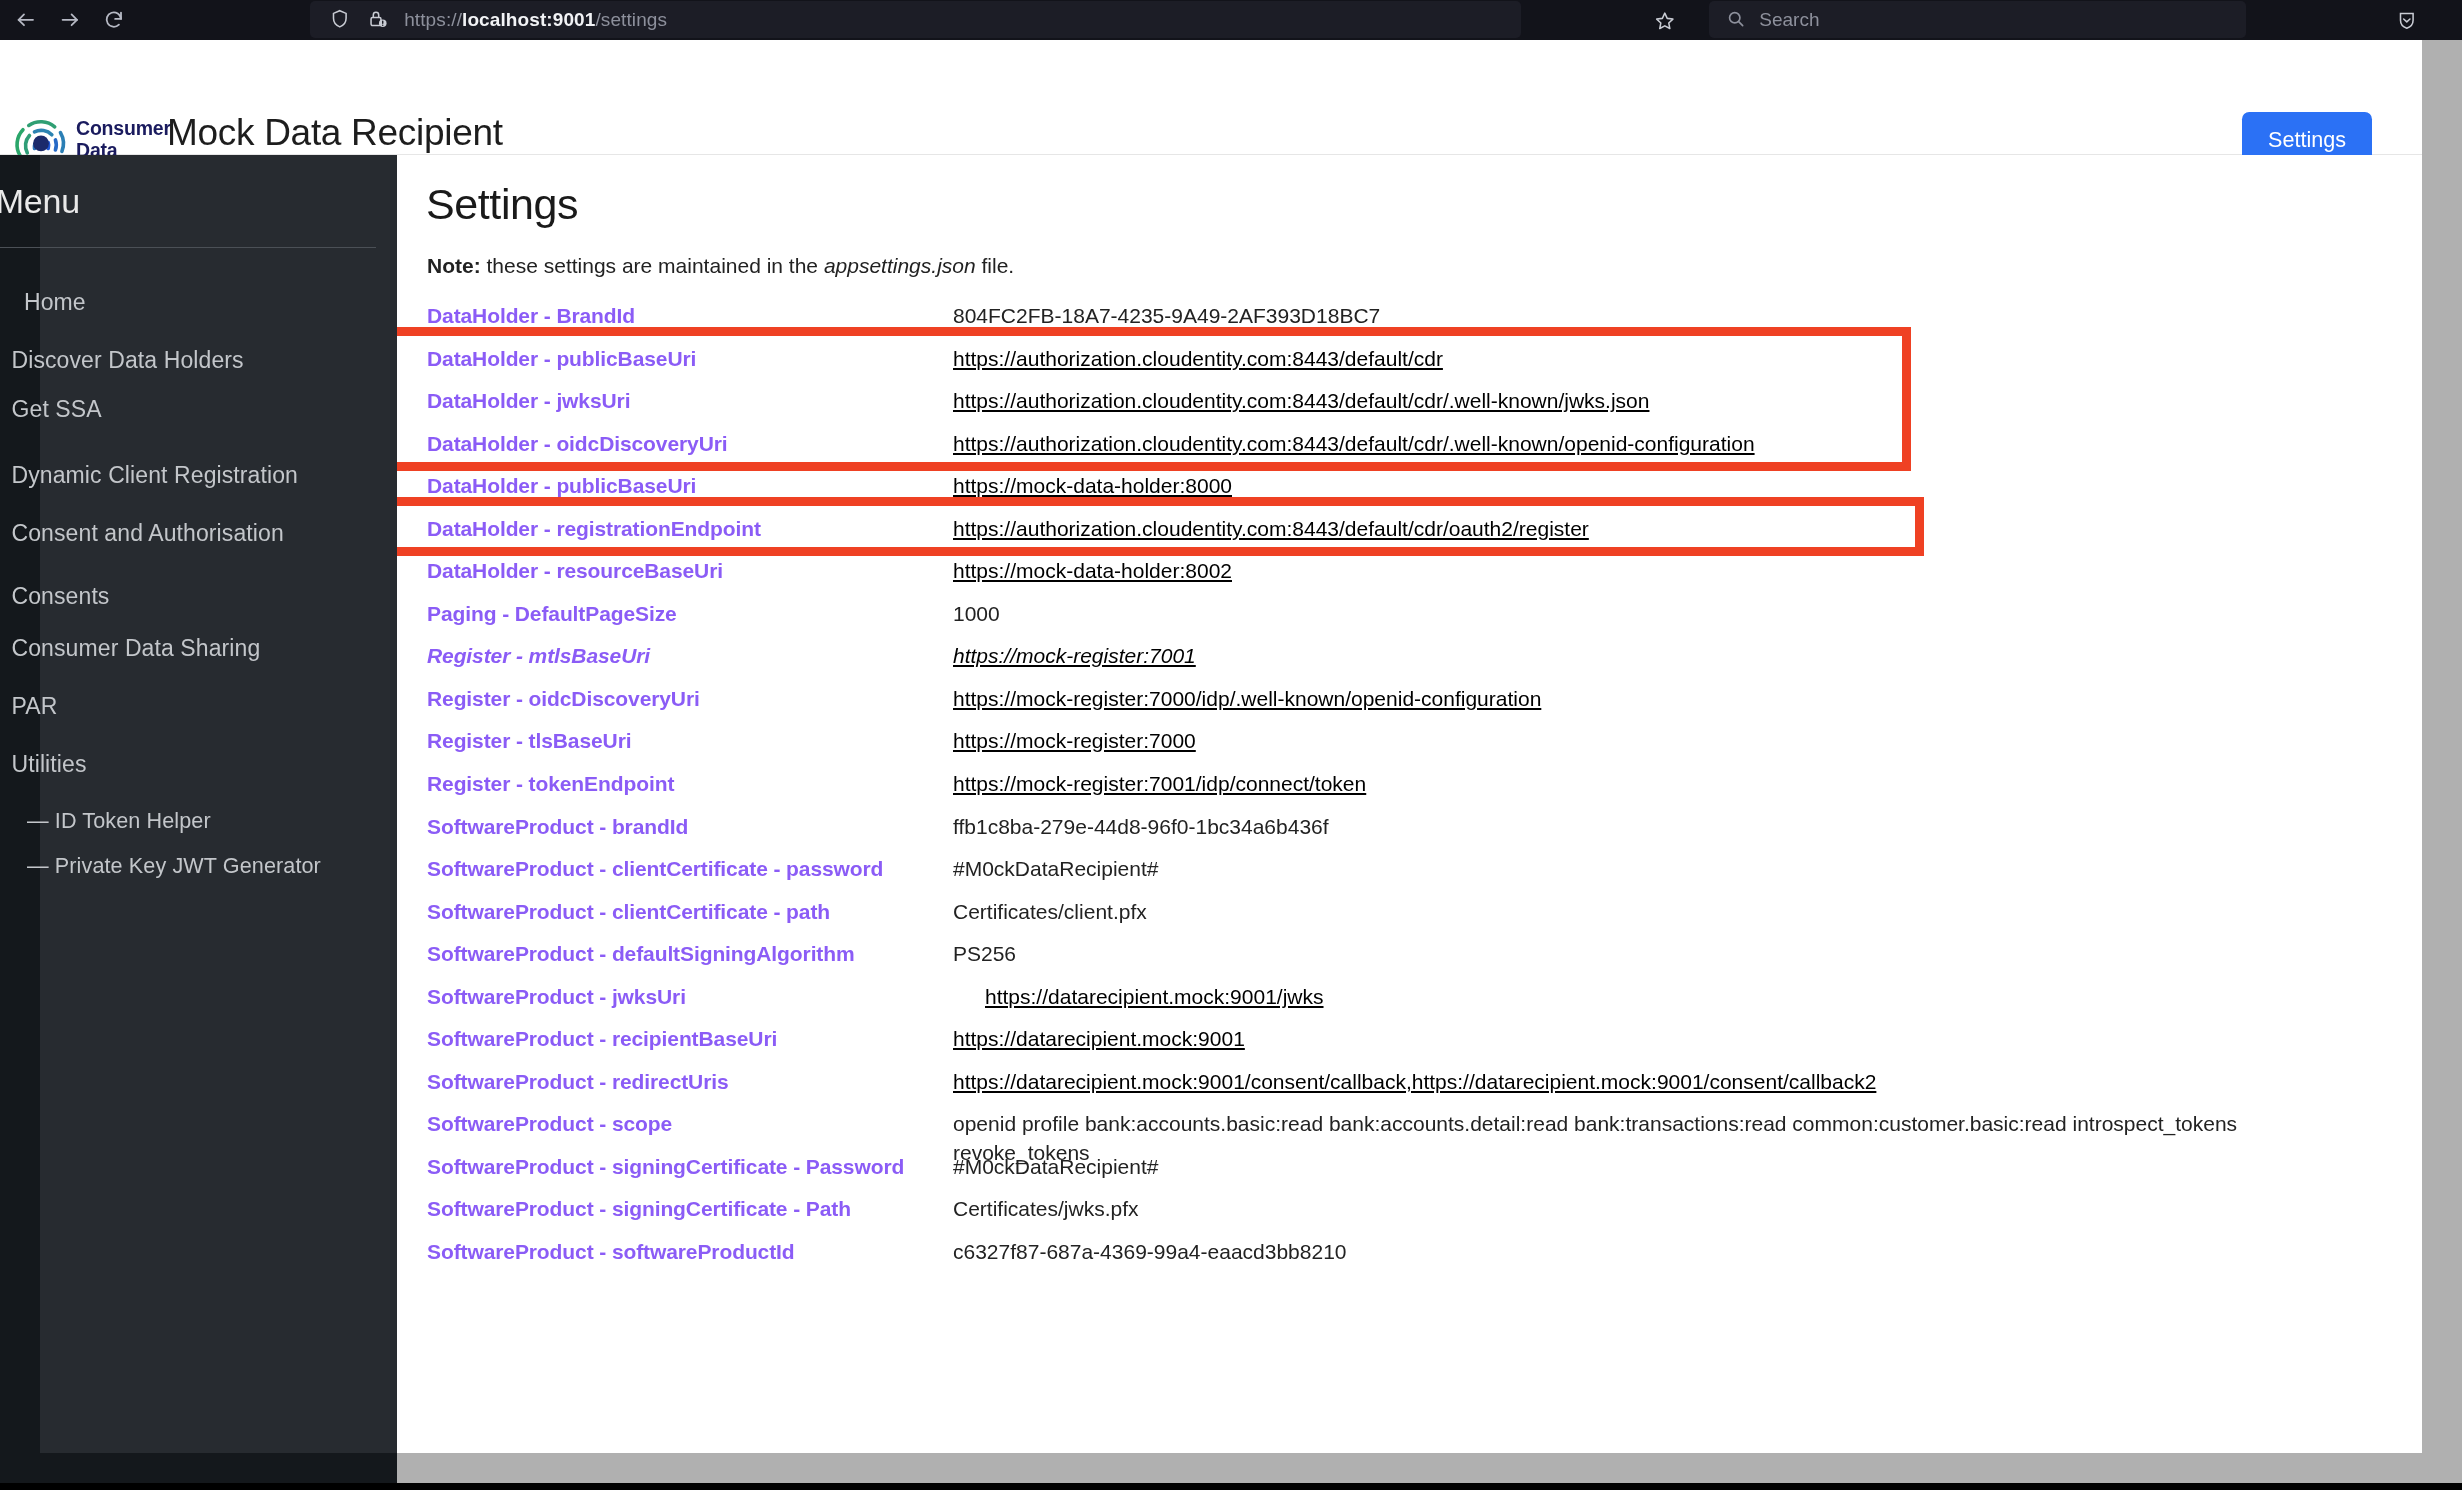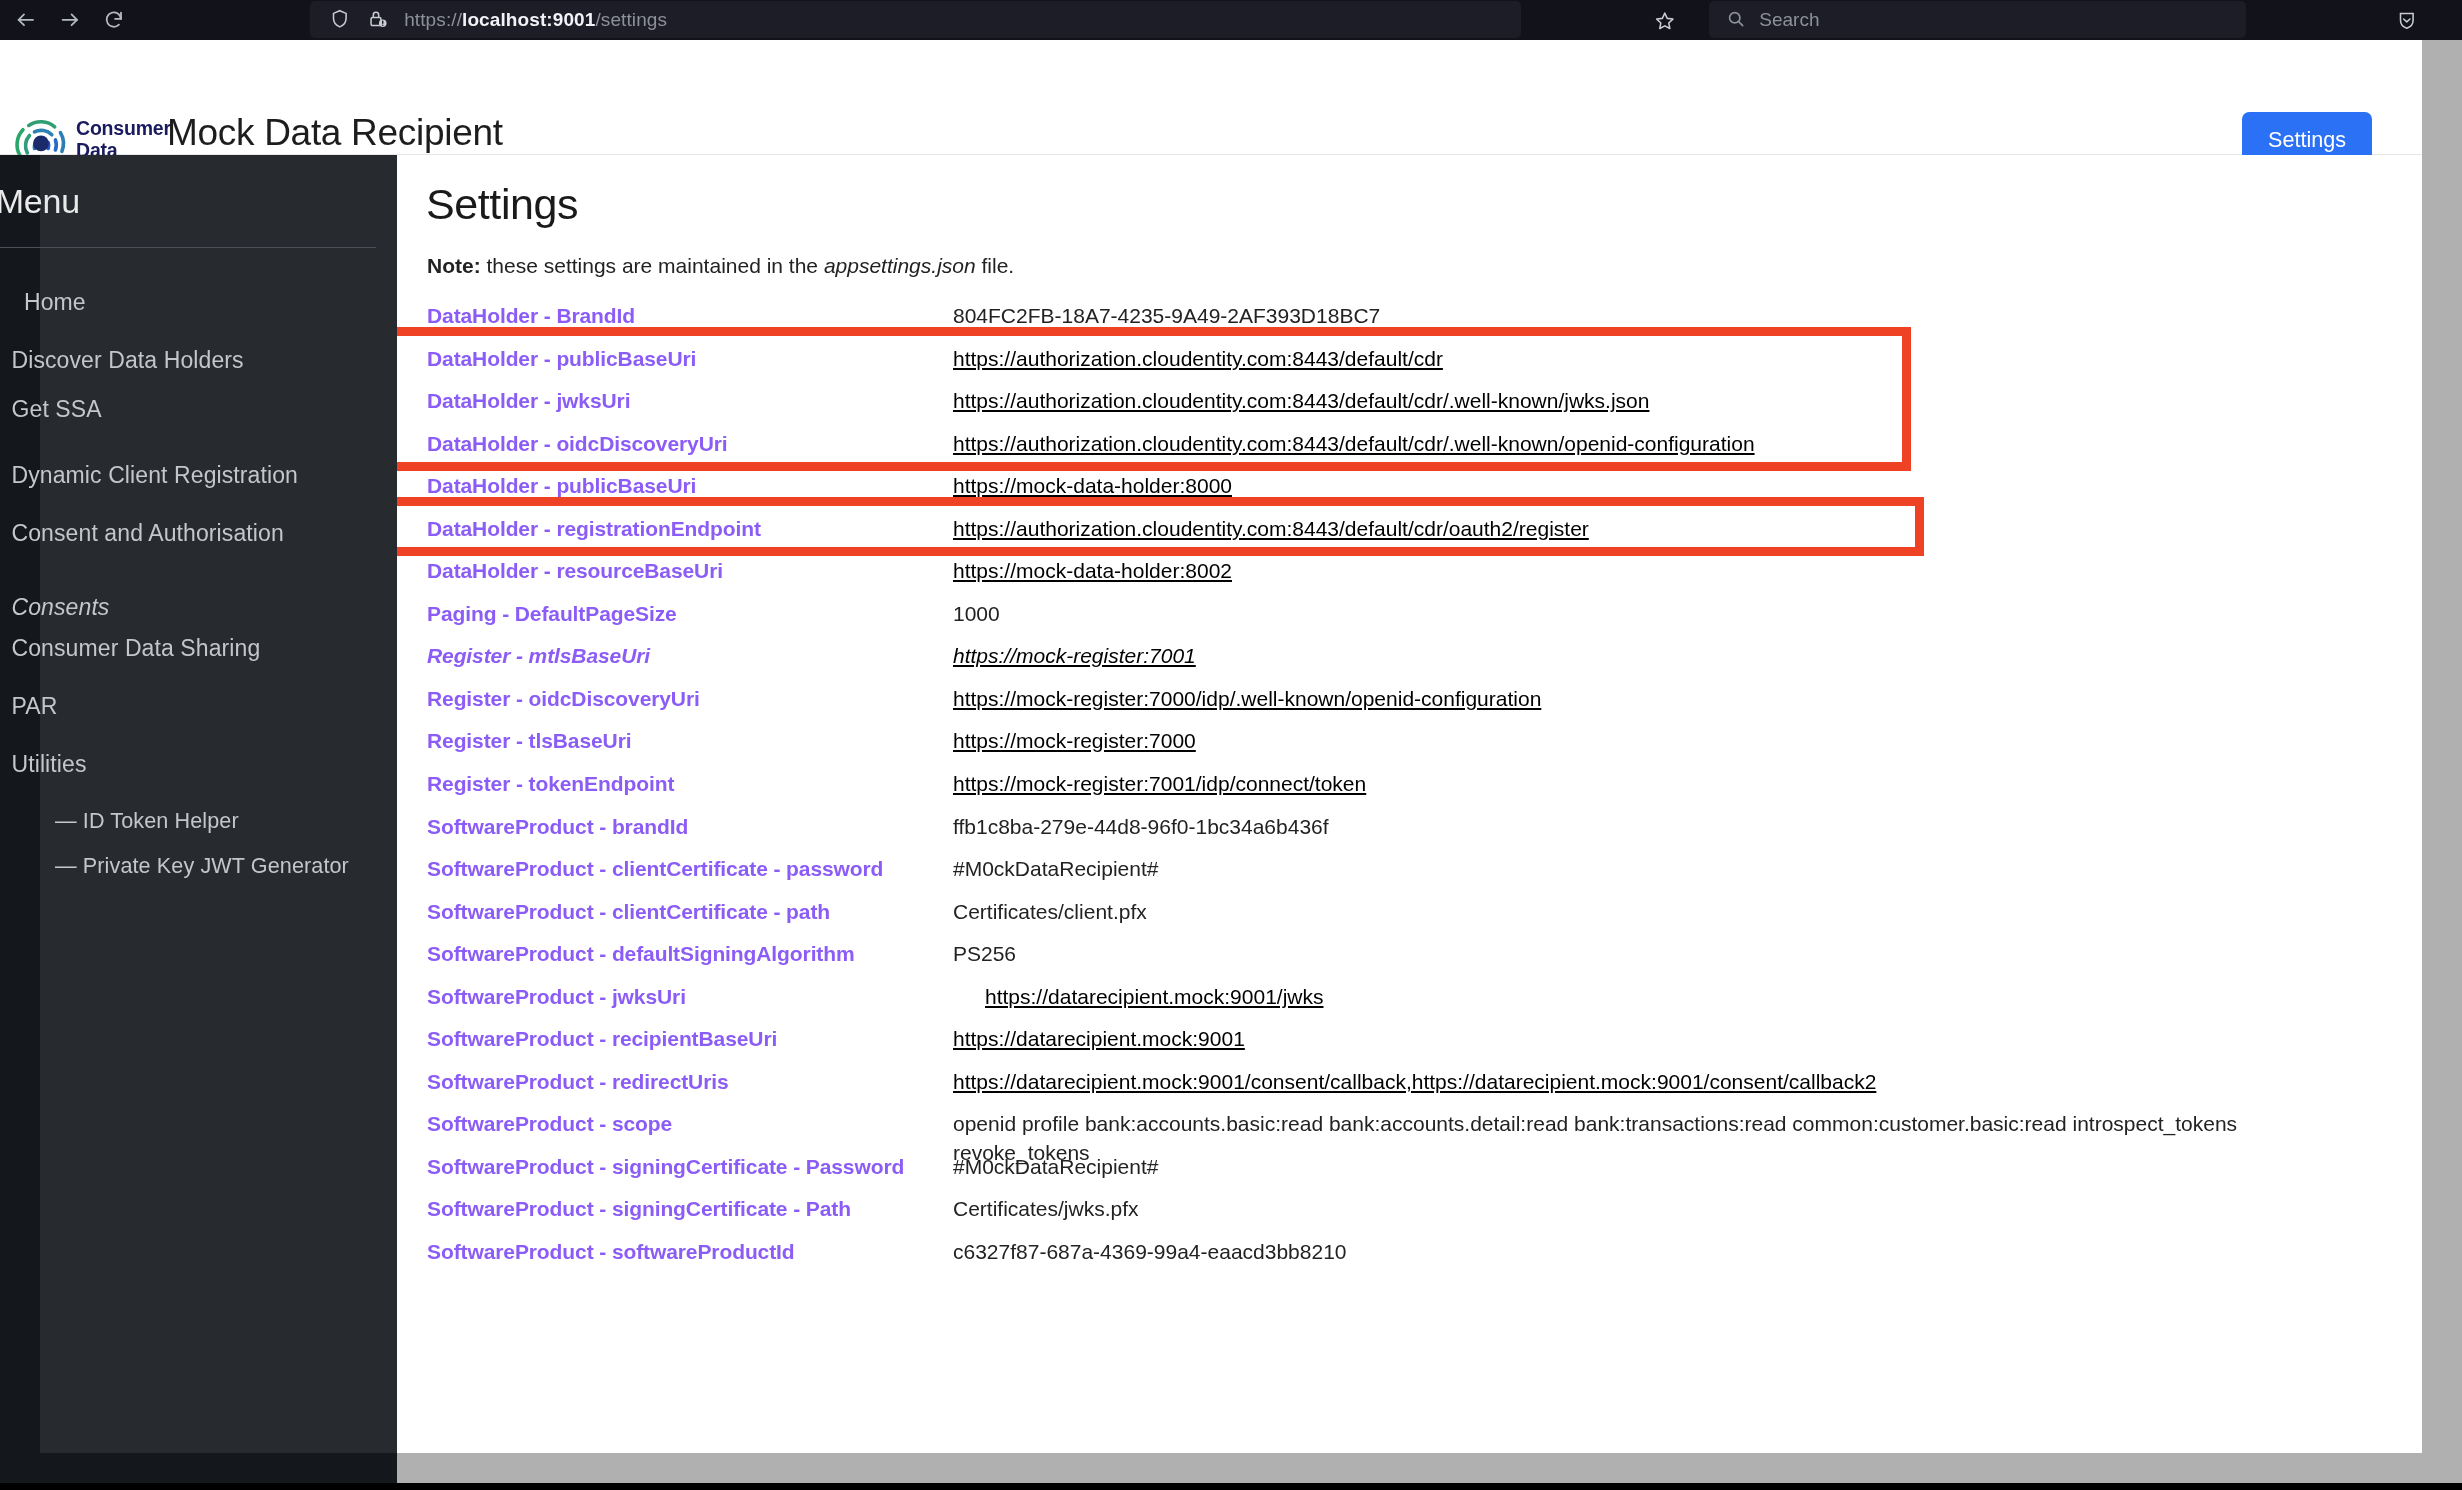--- a/index.html
+++ b/index.html
@@ -130,21 +130,21 @@
   #menu-divider {
     position: absolute; left: 0; top: 92px;
     width: 376px; height: 1.4px; background: #4b5056;
   }
   .menu-item {
     position: absolute; left: 0;
     font-size: 23px; color: #c3c6ca;
     letter-spacing: 0.1px; white-space: nowrap;
     cursor: pointer;
   }
-  .menu-item.sub { font-size: 21.6px; margin-left: 28px; }
+  .menu-item.sub { font-size: 21.6px; }
 
   
   #content {
     position: absolute; left: 397px; top: 115px;
     width: 2025px; height: 1335px;
     background: #fff;
     overflow: hidden;
     z-index: 2;
   }
   #page-title {
@@ -316,21 +316,21 @@
   <nav id="sidebar">
     <div id="sidebar-gutter"></div>
     <div id="menu-heading">Menu</div>
     <div id="menu-divider"></div>
     <div id="menu-items">
         <div class="menu-item" style="top: 134px; left: 24px;">Home</div>
         <div class="menu-item" style="top: 192px; left: 11.5px;">Discover Data Holders</div>
         <div class="menu-item" style="top: 241px; left: 11.5px;">Get SSA</div>
         <div class="menu-item" style="top: 307px; left: 11.5px;">Dynamic Client Registration</div>
         <div class="menu-item" style="top: 365px; left: 11.5px;">Consent and Authorisation</div>
-        <div class="menu-item" style="top: 439px; left: 11.5px; font-style: italic;">Consents</div>
+        <div class="menu-item" style="top: 428px; left: 11.5px;">Consents</div>
         <div class="menu-item" style="top: 480px; left: 11.5px;">Consumer Data Sharing</div>
         <div class="menu-item" style="top: 538px; left: 11.5px;">PAR</div>
         <div class="menu-item" style="top: 596px; left: 11.5px;">Utilities</div>
         <div class="menu-item sub" style="top: 653px; left: 27px;">— ID Token Helper</div>
         <div class="menu-item sub" style="top: 698px; left: 27px;">— Private Key JWT Generator</div>
       </div>
   </nav>
 
   <main id="content">
     <h1 id="page-title">Settings</h1>

